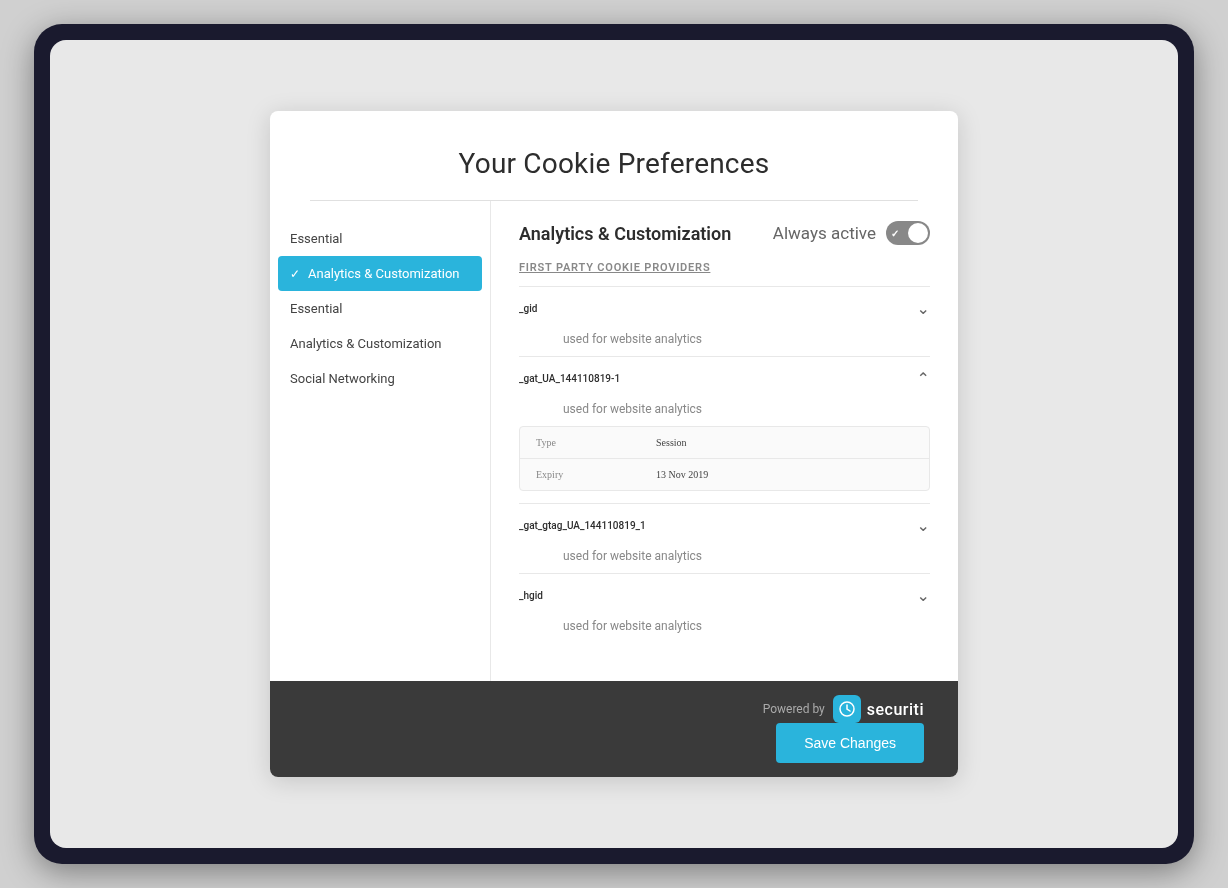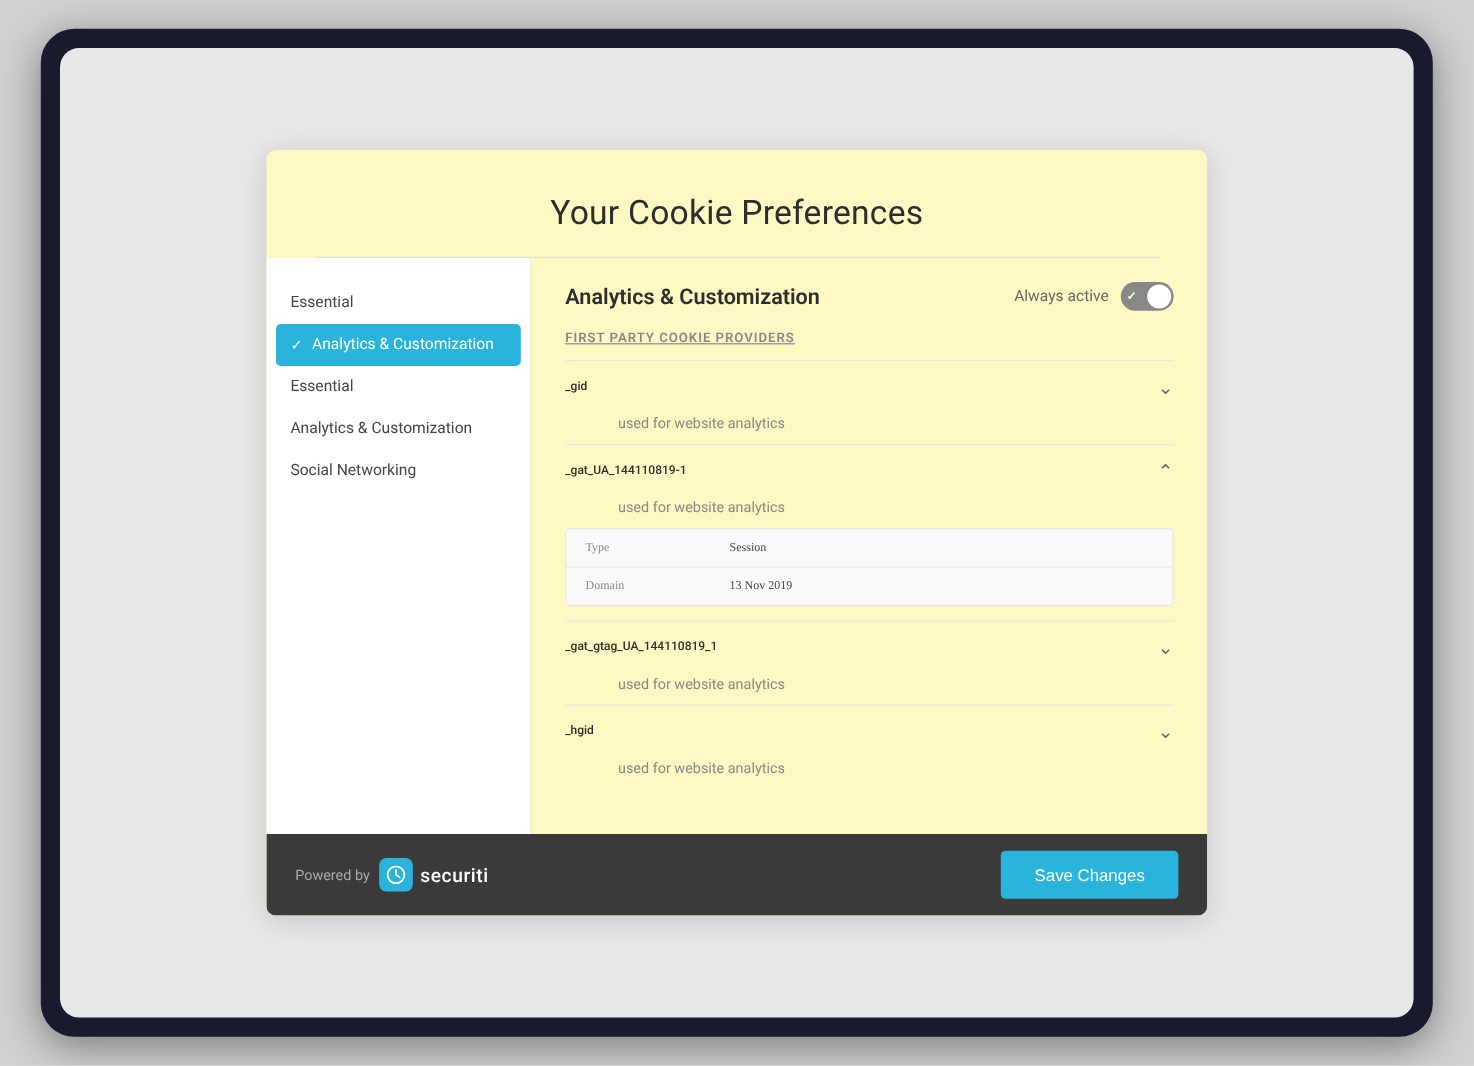--- a/index.html
+++ b/index.html
@@ -30,22 +30,22 @@
       height: 100%;
       background: #e8e8e8;
       border-radius: 16px;
       display: flex;
       align-items: center;
       justify-content: center;
       overflow: hidden;
     }
 
     .modal-container {
-      width: 784px;
-      background: #fef9c3;
+      width: 688px;
+      background: #ffffff;
       border-radius: 8px;
       overflow: hidden;
       box-shadow: 0 4px 24px rgba(0,0,0,0.15);
     }
 
     .modal-header {
       padding: 36px 40px 20px;
       text-align: center;
     }
 
@@ -119,21 +119,21 @@
       color: #2d2d2d;
     }
 
     .always-active-area {
       display: flex;
       align-items: center;
       gap: 10px;
     }
 
     .always-active-label {
-      font-size: 13px;
+      font-size: 17px;
       color: #666;
     }
 
     .toggle-switch {
       width: 44px;
       height: 24px;
       background: #888;
       border-radius: 12px;
       position: relative;
       display: flex;
@@ -224,24 +224,25 @@
       color: #888;
       flex-shrink: 0;
     }
 
     .detail-value {
       color: #444;
     }
 
     .modal-footer {
       background: #3a3a3a;
-      padding: 14px 24px;
-      display: flex;
-      align-items: center;
+      padding: 14px 34px;
+      display: flex;
+      align-items: flex-end;
       justify-content: space-between;
+      flex-direction: column;
     }
 
     .powered-by {
       display: flex;
       align-items: center;
       gap: 8px;
       color: #aaa;
       font-size: 12px;
     }
 
@@ -343,21 +344,21 @@
               <span class="cookie-name">_gat_UA_144110819-1</span>
               <span class="chevron-icon">⌃</span>
             </div>
             <div class="cookie-desc">used for website analytics</div>
             <div class="cookie-details">
               <div class="detail-row">
                 <span class="detail-label">Type</span>
                 <span class="detail-value">Session</span>
               </div>
               <div class="detail-row">
-                <span class="detail-label">Domain</span>
+                <span class="detail-label">Expiry</span>
                 <span class="detail-value">13 Nov 2019</span>
               </div>
             </div>
           </div>
 
           <div class="cookie-item">
             <div class="cookie-item-header">
               <span class="cookie-name">_gat_gtag_UA_144110819_1</span>
               <span class="chevron-icon">⌄</span>
             </div>

